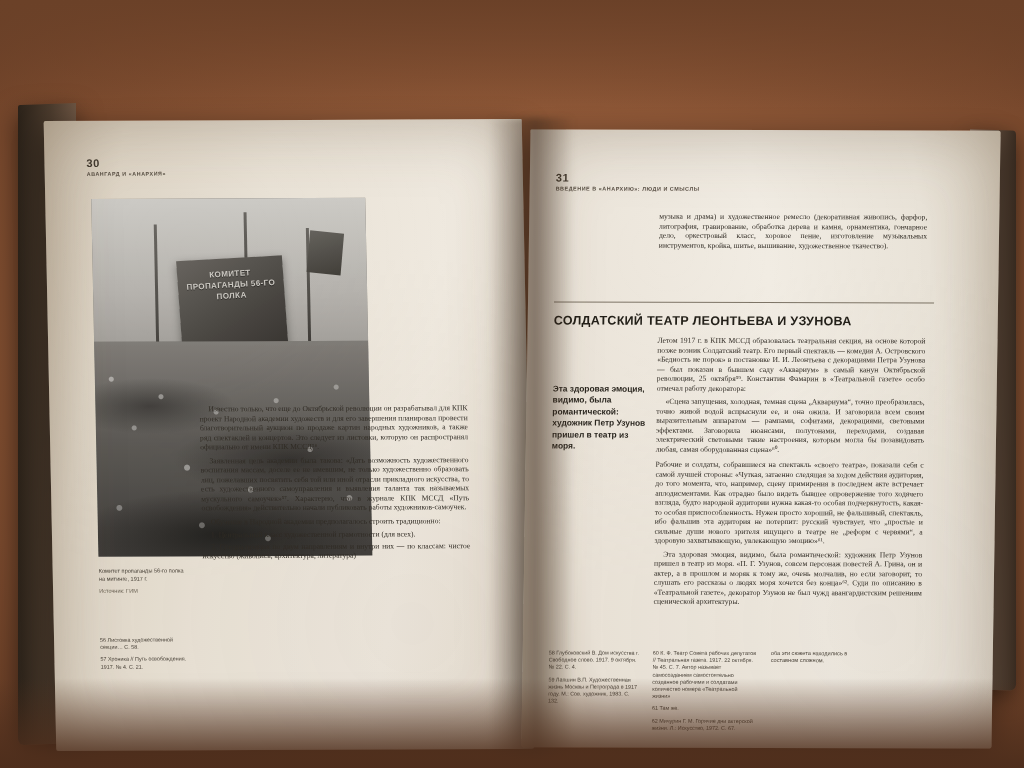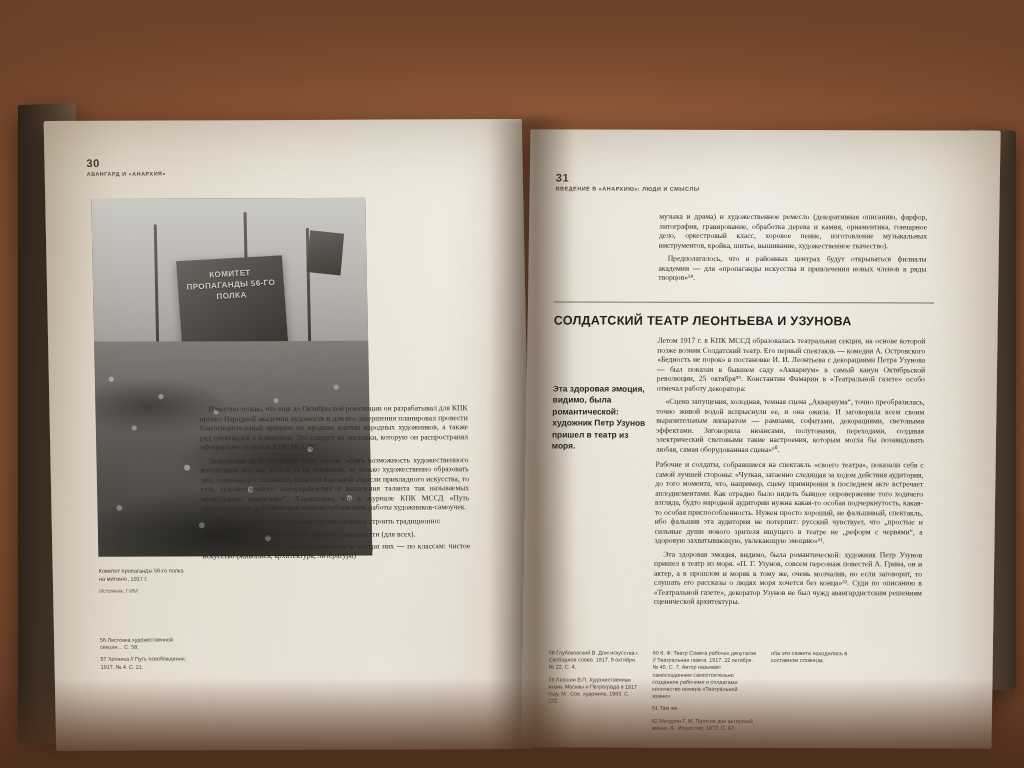--- a/index.html
+++ b/index.html
@@ -269,22 +269,21 @@
 
     <div class="page page-right">
       <div class="pg-inner">
 
         <div class="folio" style="left:26px; top:42px;">
           <div class="num">31</div>
           <div class="run">ВВЕДЕНИЕ В «АНАРХИЮ»: ЛЮДИ И СМЫСЛЫ</div>
         </div>
 
         <div class="col-body" style="left:130px; top:82px; width:268px;">
-          <p class="noind">музыка и драма) и художественное ремесло (декоративная описанию, фарфор, литография, гравирование, обработка дерева и камня, орнаментика, гончарное дело, оркестровый класс, хоровое пение, изготовление музыкальных инструментов, кройка, шитье, вышивание, художественное ткачество).</p>
-          <p>Предполагалось, что в районных центрах будут открываться филиалы академии — для «пропаганды искусства и привлечения новых членов в ряды творцов»⁵⁸.</p>
+          <p class="noind">музыка и драма) и художественное ремесло (декоративная живопись, фарфор, литография, гравирование, обработка дерева и камня, орнаментика, гончарное дело, оркестровый класс, хоровое пение, изготовление музыкальных инструментов, кройка, шитье, вышивание, художественное ткачество).</p>
         </div>
 
         <div class="sec-title" style="left:26px; top:184px;">СОЛДАТСКИЙ ТЕАТР ЛЕОНТЬЕВА И УЗУНОВА</div>
         <div class="sec-rule" style="left:26px; top:172px; width:380px;"></div>
 
         <div class="col-body" style="left:130px; top:206px; width:268px;">
           <p class="noind">Летом 1917 г. в КПК МССД образовалась театральная секция, на основе которой позже возник Солдатский театр. Его первый спектакль — комедия А. Островского «Бедность не порок» в постановке И. И. Леонтьева с декорациями Петра Узунова — был показан в бывшем саду «Аквариум» в самый канун Октябрьской революции, 25 октября⁵⁹. Константин Фамарин в «Театральной газете» особо отмечал работу декоратора:</p>
           <p>«Сцена запущения, холодная, темная сцена „Аквариума“, точно преобразилась, точно живой водой вспрыснули ее, и она ожила. И заговорила всем своим выразительным аппаратом — рампами, софитами, декорациями, световыми эффектами. Заговорила нюансами, полутонами, переходами, создавая электрический световыми такие настроения, которым могла бы позавидовать любая, самая оборудованная сцена»⁶⁰.</p>
         </div>
 

